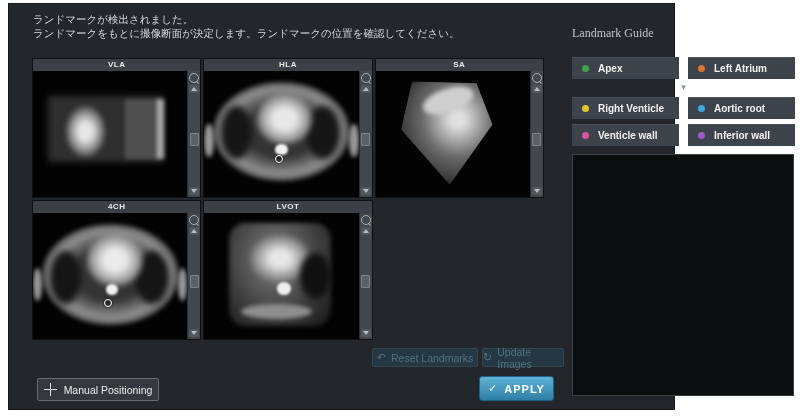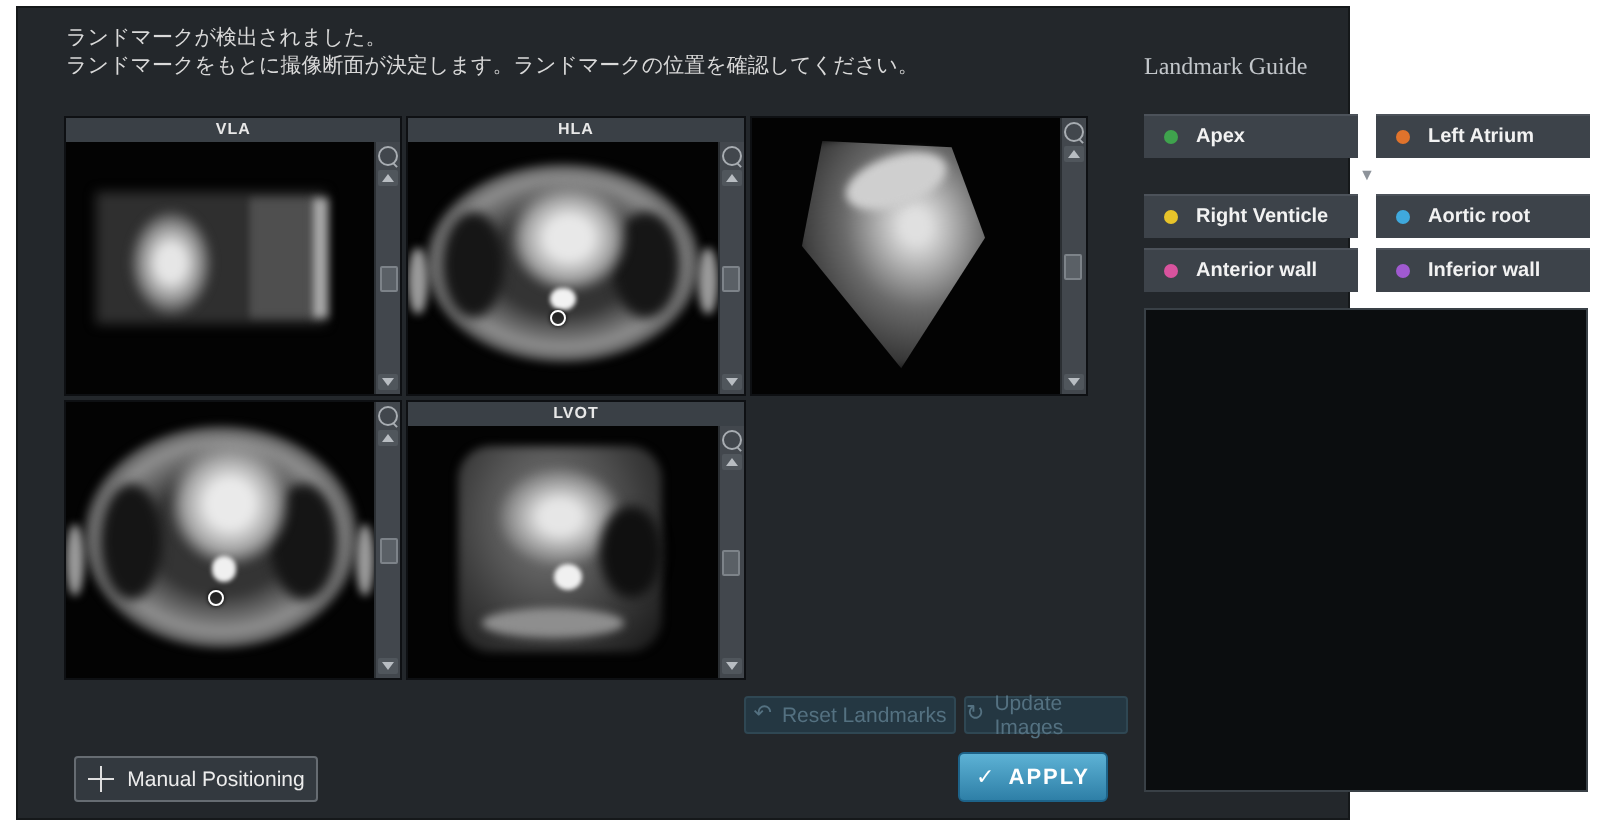--- a/index.html
+++ b/index.html
@@ -165,20 +165,21 @@
           <span class="thumb"></span>
           <span class="spacer"></span>
           <span class="stripbtn down">
               <span class="tri-down"></span>
             </span>
         </div>
       </div>
     </div>
 
     <div class="cell">
+      <div class="cell-title">SA</div>
       <div class="cell-body">
         <div class="canvas">
           <div class="blob soft2" style="left:16%;top:4%;width:62%;height:86%;transform:rotate(-10deg);clip-path:polygon(22% 0,88% 12%,97% 52%,42% 100%,2% 42%);background:radial-gradient(at 62% 42%,#e0e0e0 8%,#6a6a6a 42%,#2e2e2e 75%);"></div>
           <div class="blob soft2" style="left:30%;top:14%;width:34%;height:18%;border-radius:50%;background:#cfcfcf;transform:rotate(-18deg);"></div>
         </div>
         <div class="strip">
           <span class="loupe"></span>
           <span class="stripbtn">
               <span class="tri-up"></span>
             </span>
@@ -186,20 +187,21 @@
           <span class="thumb"></span>
           <span class="spacer"></span>
           <span class="stripbtn down">
               <span class="tri-down"></span>
             </span>
         </div>
       </div>
     </div>
 
     <div class="cell">
+      <div class="cell-title">4CH</div>
       <div class="cell-body">
         <div class="canvas">
           <div class="blob soft2" style="left:5%;top:8%;width:90%;height:82%;border-radius:50%;background:radial-gradient(closest-side,#343434 50%,#909090 84%,#5c5c5c 96%,transparent 100%);"></div>
           <div class="blob soft" style="left:11%;top:30%;width:20%;height:42%;border-radius:50%;background:#151515;"></div>
           <div class="blob soft" style="left:66%;top:30%;width:22%;height:42%;border-radius:50%;background:#151515;"></div>
           <div class="blob soft2" style="left:33%;top:14%;width:40%;height:46%;border-radius:50%;background:radial-gradient(closest-side,#eaeaea 35%,#9e9e9e 75%,transparent 100%);"></div>
           <div class="blob" style="left:47%;top:56%;width:8%;height:9%;border-radius:50%;background:#f0f0f0;filter:blur(1px);"></div>
           <div class="blob soft2" style="left:0%;top:44%;width:6%;height:26%;border-radius:50%;background:#9a9a9a;"></div>
           <div class="blob soft2" style="left:94%;top:44%;width:6%;height:26%;border-radius:50%;background:#9a9a9a;"></div>
           <div class="marker" style="left:46%;top:68%;"></div>
@@ -262,21 +264,21 @@
     <div class="legend-item">
       <span class="dot" style="background-color: rgb(231, 195, 42);"></span>
       <span class="legend-label">Right Venticle</span>
     </div>
     <div class="legend-item">
       <span class="dot" style="background-color: rgb(63, 169, 221);"></span>
       <span class="legend-label">Aortic root</span>
     </div>
     <div class="legend-item">
       <span class="dot" style="background-color: rgb(217, 83, 158);"></span>
-      <span class="legend-label">Anterior wall</span>
+      <span class="legend-label">Venticle wall</span>
     </div>
     <div class="legend-item">
       <span class="dot" style="background-color: rgb(160, 90, 208);"></span>
       <span class="legend-label">Inferior wall</span>
     </div>
   </div>
 
   <div class="guide-box"></div>
 
   <div class="btn-dim" id="reset-btn">

